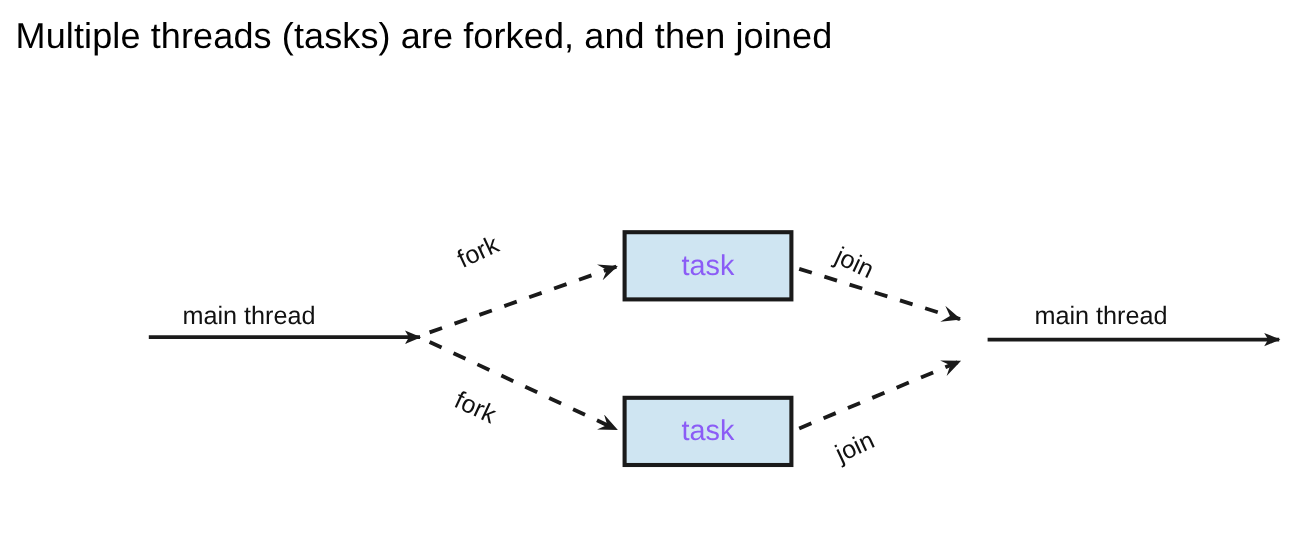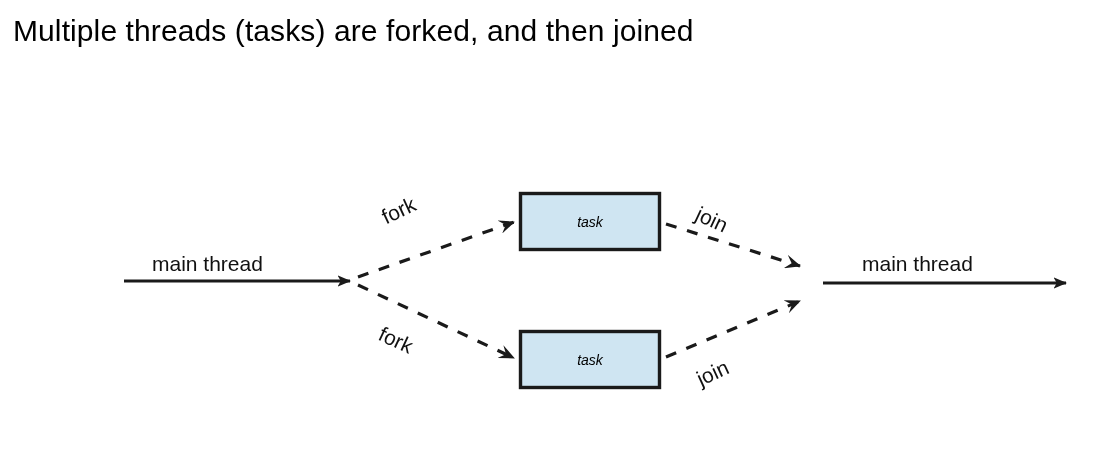--- a/index.html
+++ b/index.html
@@ -20,23 +20,22 @@
   .lbl{
     position:absolute;
     font-size:21px;color:#111;
     white-space:nowrap;
   }
   .rot-up{transform:rotate(-25deg);transform-origin:left bottom;}
   .rot-dn{transform:rotate(25deg);transform-origin:left top;}
   .boxlabel{
     position:absolute;
     display:flex;align-items:center;justify-content:center;
-    font-size:14px;color:#000000;
+    font-size:24px;color:#8b5cf6;
     pointer-events:none;
-    font-style:italic;
   }
 </style>
 </head>
 <body>
 
 <div id="stage">
 
   <div id="title">Multiple threads (tasks) are forked, and then joined</div>
 
   <svg id="diagram" viewBox="0 0 1094 462" width="1094" height="462" xmlns="http://www.w3.org/2000/svg">

